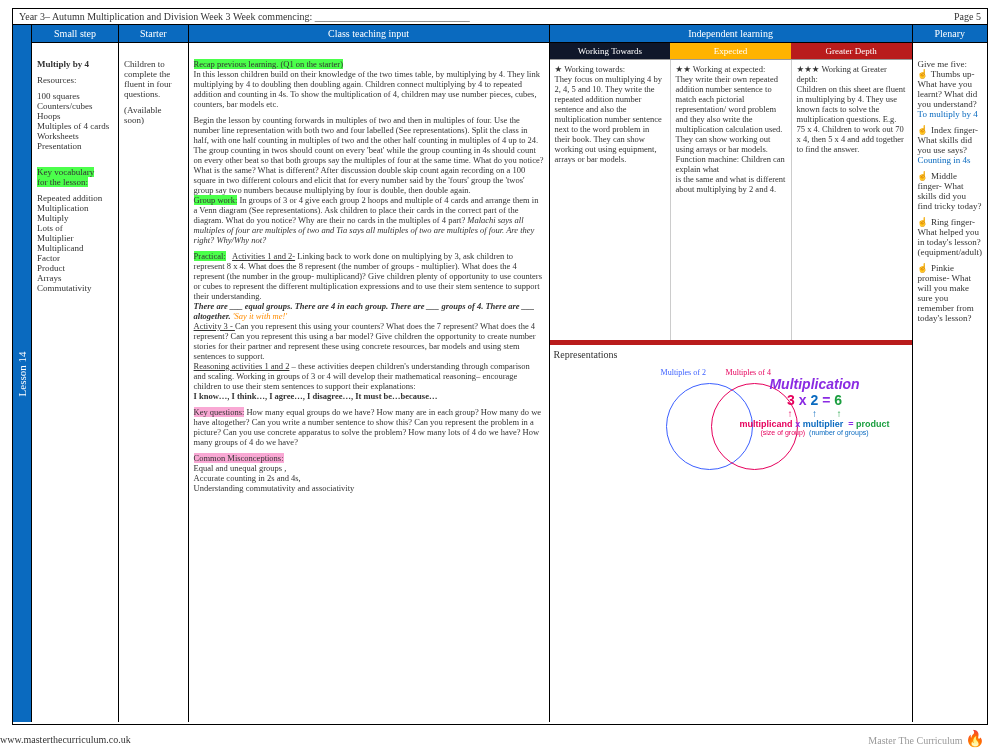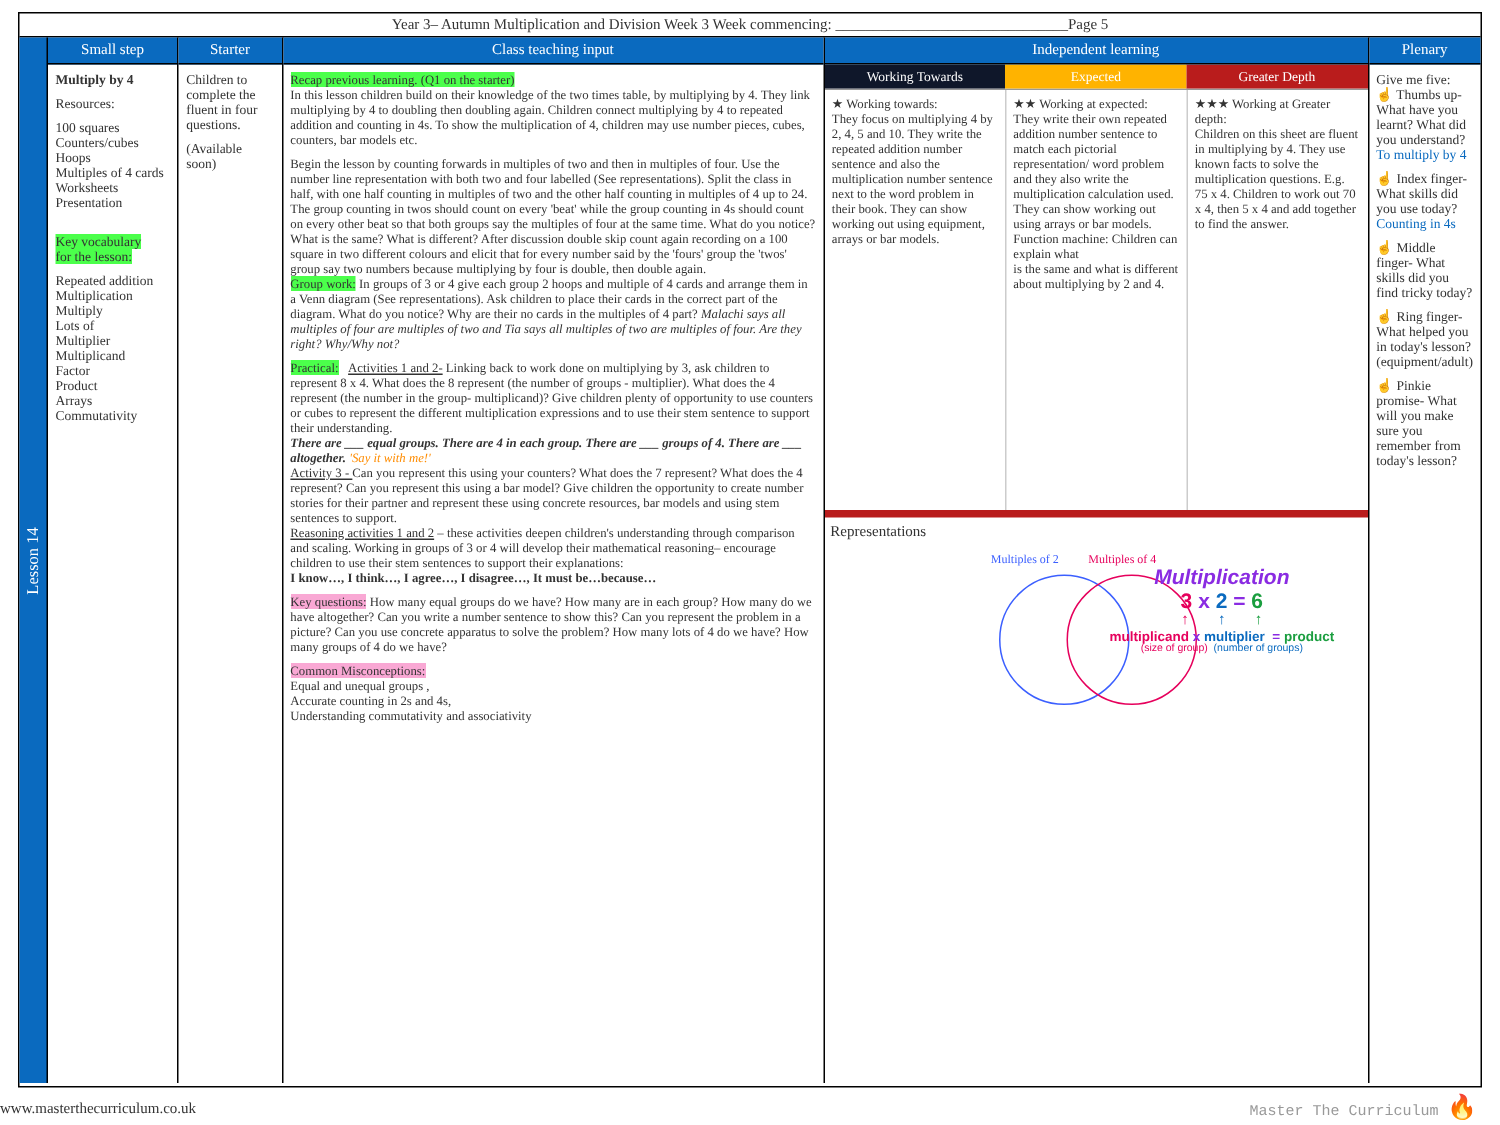--- a/index.html
+++ b/index.html
@@ -1,44 +1,44 @@
 <!DOCTYPE html>
 <html><head>
 <meta charset="utf-8">
 <style>
 body{margin:0;font-family:'Comic Sans MS',cursive;font-size:9px;background:#fff;width:1000px;height:750px;position:relative;color:#333}
 .page{position:absolute;top:8px;left:12px;right:12px;bottom:25px;border:1px solid #000}
-.hdr{display:flex;justify-content:center;padding:2px 6px;font-size:10px}
+.hdr{display:flex;justify-content:space-between;padding:2px 6px;font-size:10px}
 .row{display:flex;height:calc(100% - 18px);border-top:1px solid #000}
 .rot{background:#0a6abf;color:#fff;width:18px;display:flex;align-items:center;justify-content:center;border-right:1px solid #000}
 .rot span{transform:rotate(-90deg);white-space:nowrap;font-size:11px}
 .col{border-right:1px solid #000;display:flex;flex-direction:column}
 .col:last-child{border-right:none}
 .ch{background:#0a6abf;color:#fff;text-align:center;padding:3px 2px;font-size:10px;border-bottom:1px solid #000}
-.cb{padding:5px 5px;flex:1;overflow:hidden}
+.cb{padding:16px 5px;flex:1;overflow:hidden}
 .c1{width:88px}.c2{width:70px}.c3{width:368px}.c4{width:370px}.c5{width:76px}
 .hl-g{background:#4bff4b}.hl-y{background:#f9a8d4}
 .b{font-weight:bold}.i{font-style:italic}
 .sub{display:flex;border-bottom:1px solid #999}
 .sub>div{flex:1;text-align:center;padding:3px 2px;font-size:9px;color:#fff}
 .wt{background:#0f172a}.ex{background:#ffb300}.gd{background:#b91c1c}
 .lrow{display:flex}
 .lrow>div{flex:1;padding:4px 5px;font-size:8.5px;border-right:1px solid #ccc}
 .lrow>div:last-child{border-right:none}
 .rep{border-top:5px solid #b91c1c;padding:4px}
 .venn{position:relative;width:160px;height:110px;margin:8px auto 0}
 .circ{position:absolute;width:85px;height:85px;border-radius:50%;top:15px}
 .cv1{left:15px;border:1.5px solid #3b5fff}.cv2{left:60px;border:1.5px solid #e6005c}
 .vl{position:absolute;top:0;font-size:8px}
 .mult{position:absolute;right:8px;top:8px;width:170px;text-align:center;font-family:Arial}
 .mt{font-size:14px;font-weight:bold;color:#8a2be2;font-style:italic}
 .me{font-size:14px;font-weight:bold}
 .mr{font-size:9px;font-weight:bold}
 .footer{position:absolute;bottom:5px;width:100%;text-align:left;font-size:10px}
-.logo{position:absolute;bottom:2px;right:15px;font-family:Liberation Mono, monospace;font-size:10px;color:#999}
+.logo{position:absolute;bottom:2px;right:15px;font-family:Liberation Serif, serif;font-size:10px;color:#999}
 p{margin:0 0 6px 0}
 .link{color:#0a6abf}
 </style>
 </head>
 <body>
 
 <div class="page">
 <div class="hdr">
 <span>Year 3– Autumn Multiplication and Division Week 3    Week  commencing: _______________________________</span>
 <span>Page 5</span>
@@ -140,21 +140,21 @@
 </div>
 </div>
 </div>
 
 <div class="col c5">
 <div class="ch">Plenary</div>
 <div class="cb">
 <p style="white-space:pre-line">Give me five:
 ☝ Thumbs up- What have you learnt? What did you understand?</p>
 <p class="link" style="margin-top:-6px">To multiply by 4</p>
-<p>☝ Index finger- What skills did you use today?</p>
+<p>☝ Index finger- What skills did you use says?</p>
 <p class="link" style="margin-top:-6px">Counting in 4s</p>
 <p>☝ Middle finger- What skills did you find tricky today?</p>
 <p>☝ Ring finger- What helped you in today's lesson? (equipment/adult)</p>
 <p>☝ Pinkie promise- What will you make sure you remember from today's lesson?</p>
 </div>
 </div>
 
 </div>
 </div>
 <div class="footer">www.masterthecurriculum.co.uk</div>

